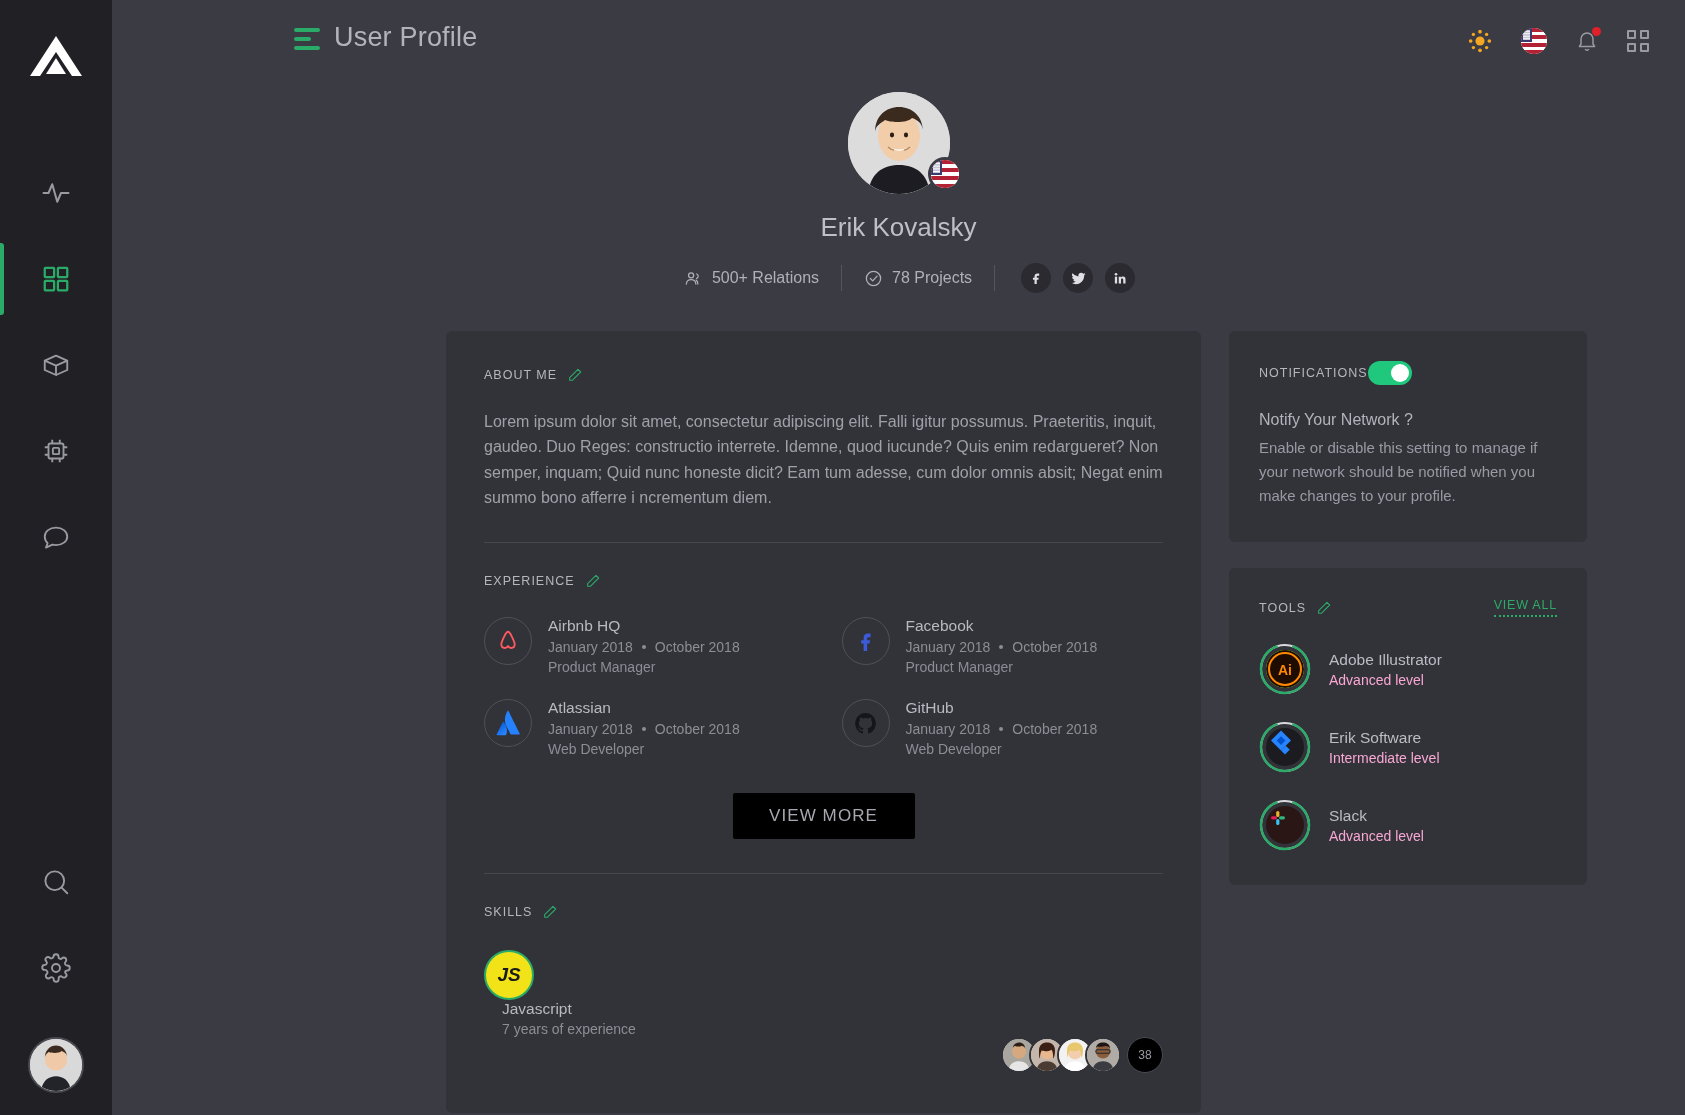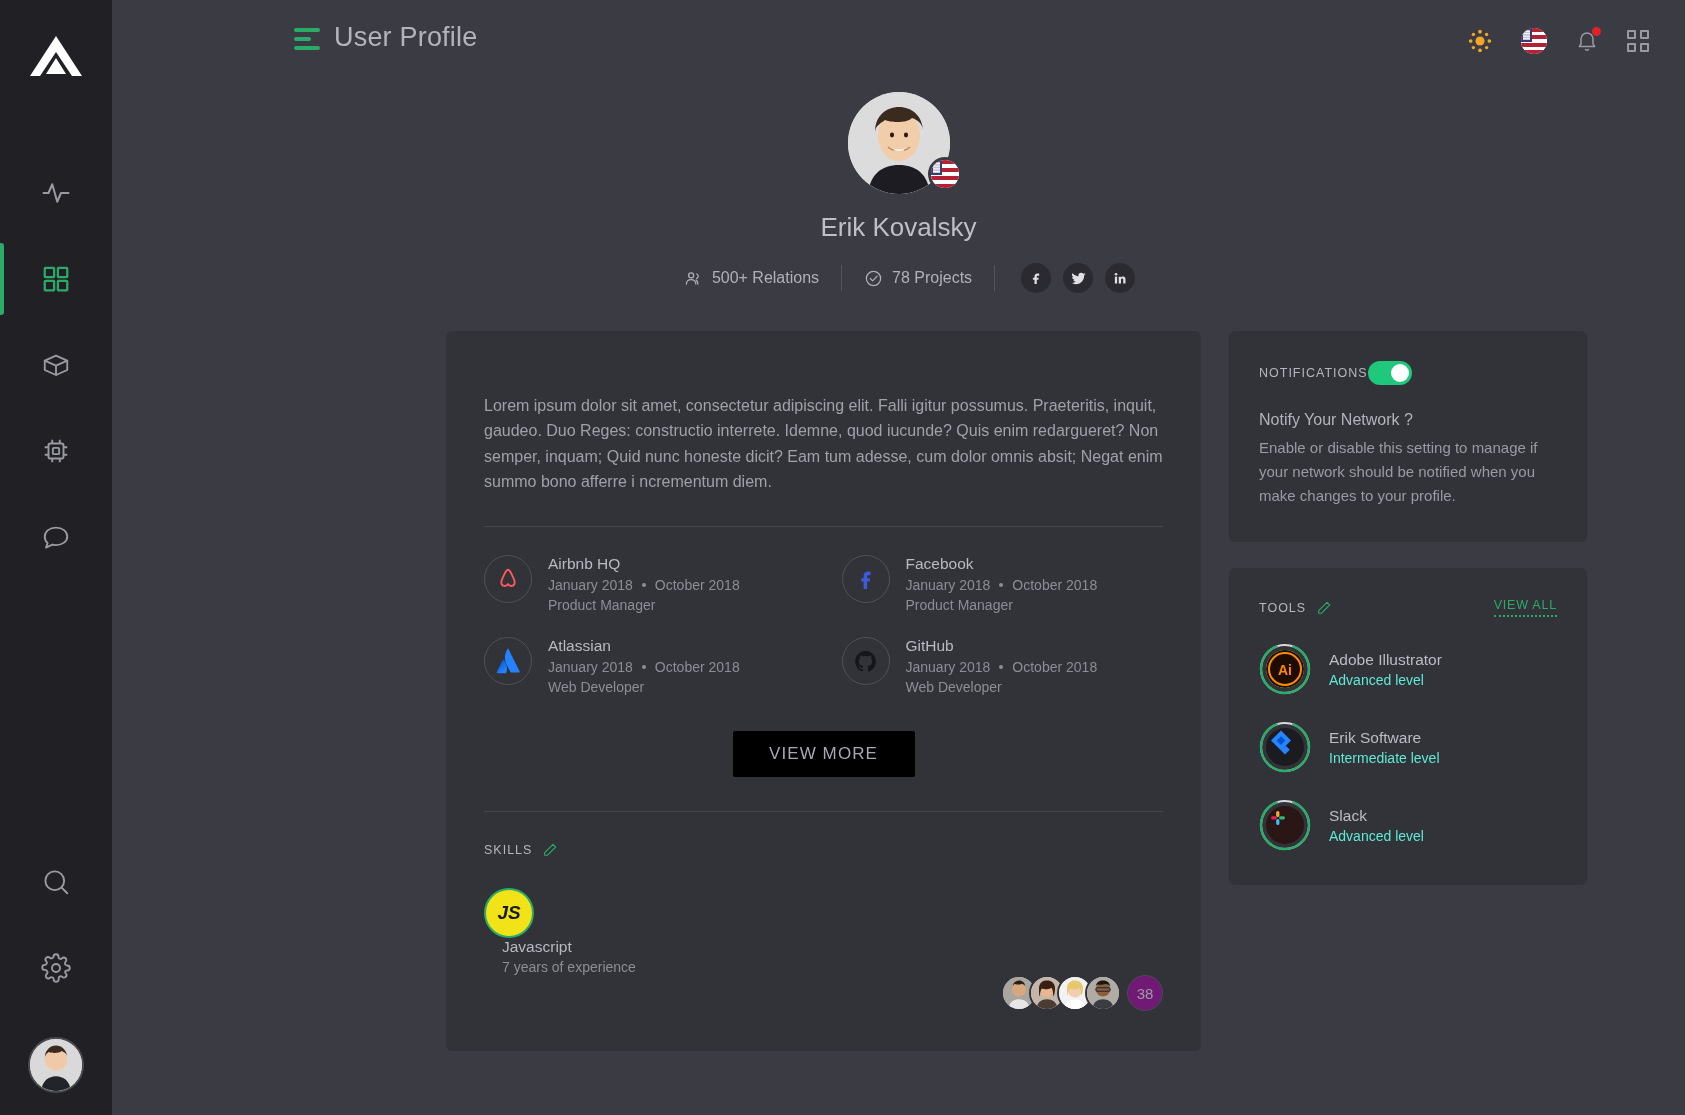--- a/index.html
+++ b/index.html
@@ -152,23 +152,23 @@
   .skill-name { font-size: 15.5px; color: #b9b9c1; }
   .skill-exp { font-size: 14px; color: #8d8d96; margin-top: 3px; }
   .skill-people { margin-left: auto; display: flex; align-items: center; }
   .mini-av {
     width: 36px; height: 36px; border-radius: 50%; overflow: hidden;
     border: 2px solid #323239; margin-left: -8px; background: #c9c9c9;
   }
   .mini-av:first-child { margin-left: 0; }
   .more-count {
     width: 36px; height: 36px; border-radius: 50%;
-    background: #701a75; border: 1px solid #4b4b55;
+    background: #000000; border: 1px solid #4b4b55;
     display: flex; align-items: center; justify-content: center;
-    color: #9b9ba4; font-size: 15px; margin-left: 6px;
+    color: #9b9ba4; font-size: 12px; margin-left: 6px;
   }
 
   
   .card-right { padding: 30px 30px 34px; }
   .notif-head { display: flex; align-items: center; justify-content: flex-start; }
   .toggle {
     width: 44px; height: 24px; border-radius: 12px; background: #1fc87c;
     position: relative; cursor: pointer;
   }
   .toggle .knob {
@@ -186,21 +186,21 @@
   .tool-row { display: flex; align-items: center; margin-top: 26px; }
   .tool-ring { position: relative; width: 52px; height: 52px; min-width: 52px; }
   .tool-ring svg { position: absolute; left: 0; top: 0; }
   .tool-inner {
     position: absolute; left: 7px; top: 7px;
     width: 38px; height: 38px; border-radius: 50%;
     display: flex; align-items: center; justify-content: center; overflow: hidden;
   }
   .tool-info { margin-left: 18px; }
   .tool-name { font-size: 15.5px; color: #bcbcc4; }
-  .tool-level { font-size: 14px; color: #5eead4; margin-top: 3px; }
+  .tool-level { font-size: 14px; color: #f9a8d4; margin-top: 3px; }
 
   
   .usflag { width: 100%; height: 100%; position: relative; background: #fff; }
   .usflag .stripes { position: absolute; inset: 0;
     background: repeating-linear-gradient(to bottom, #b22234 0, #b22234 14.28%, #ffffff 14.28%, #ffffff 28.56%); }
   .usflag .canton { position: absolute; left: 0; top: 0; width: 42%; height: 53%; background: #3c3b6e; }
   .usflag .canton::after {
     content:''; position:absolute; inset:2px;
     background-image: radial-gradient(#fff 0.7px, transparent 0.8px);
     background-size: 25% 25%;
@@ -395,24 +395,40 @@
           </svg>
         </div>
       </div>
     </div>
   </div>
 
   <div class="content">
 
     <div class="card card-left">
 
+      <div class="sec-head">
+        <span class="sec-title">ABOUT ME</span>
+        <span class="pencil">
+          <svg width="16" height="16" viewBox="0 0 24 24" fill="none" stroke="#2bab68" stroke-width="1.6" stroke-linejoin="round">
+            <path d="M16.5 3.5l4 4L8 20H4v-4z"></path>
+          </svg>
+        </span>
+      </div>
       <p class="about-text">Lorem ipsum dolor sit amet, consectetur adipiscing elit. Falli igitur possumus. Praeteritis, inquit, gaudeo. Duo Reges: constructio interrete. Idemne, quod iucunde? Quis enim redargueret? Non semper, inquam; Quid nunc honeste dicit? Eam tum adesse, cum dolor omnis absit; Negat enim summo bono afferre i ncrementum diem.</p>
 
       <div class="divider"></div>
 
+      <div class="sec-head" style="margin-top:30px">
+        <span class="sec-title">EXPERIENCE</span>
+        <span class="pencil">
+          <svg width="16" height="16" viewBox="0 0 24 24" fill="none" stroke="#2bab68" stroke-width="1.6" stroke-linejoin="round">
+            <path d="M16.5 3.5l4 4L8 20H4v-4z"></path>
+          </svg>
+        </span>
+      </div>
 
       <div class="exp-grid">
 
         <div class="exp-item">
           <div class="exp-logo">
             <svg width="26" height="26" viewBox="0 0 24 24" fill="none" stroke="#ff5a5f" stroke-width="1.7" stroke-linejoin="round">
               <path d="M12 3.5c1.2 0 2 1.4 3.2 3.8 1.6 3.2 3 6 3 7.8 0 2-1.4 3.4-3.2 3.4-1.3 0-2.3-.8-3-1.9-.7 1.1-1.7 1.9-3 1.9-1.8 0-3.2-1.4-3.2-3.4 0-1.8 1.4-4.6 3-7.8C10 4.9 10.8 3.5 12 3.5z"></path>
             </svg>
           </div>
           <div>

